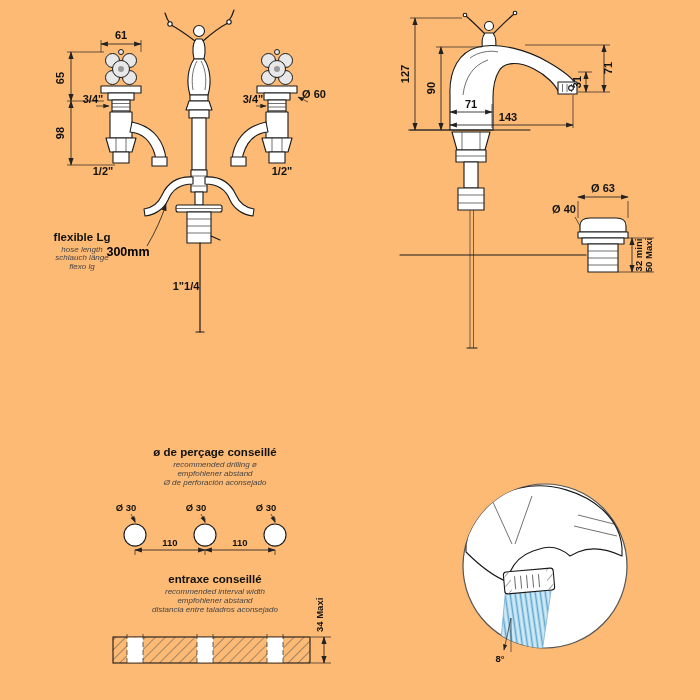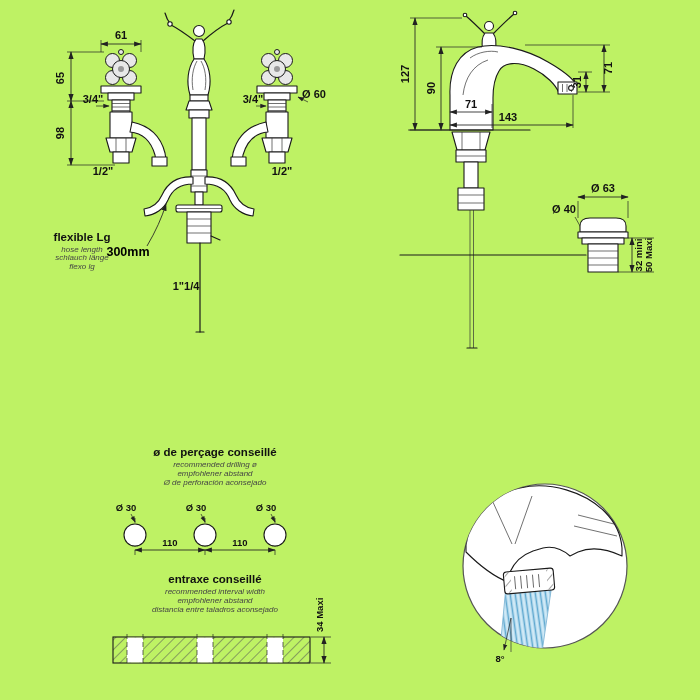--- a/index.html
+++ b/index.html
@@ -1,16 +1,16 @@
 <!DOCTYPE html>
 <html><head>
 <meta charset="utf-8">
 <style>
   html,body { margin:0; padding:0; background:#ffffff; }
-  #page { position:relative; width:700px; height:700px; background:#bef264; overflow:hidden; }
+  #page { position:relative; width:700px; height:700px; background:#fdba74; overflow:hidden; }
   svg text { font-family:"Liberation Sans", sans-serif; }
   .dimtxt   { font-size:11px; font-weight:bold; fill:#111; }
   .dimtxt-s { font-size:9.5px; font-weight:bold; fill:#111; }
   .big      { font-size:12.5px; font-weight:bold; fill:#000; }
   .title    { font-size:11.5px; font-weight:bold; fill:#111; }
   .sub      { font-size:8px; font-style:italic; fill:#444; }
   .ln   { stroke:#1a1a1a; stroke-width:1.2; fill:none; stroke-linecap:round; }
   .thin { stroke:#333; stroke-width:0.7; fill:none; }
   .fw   { fill:#ffffff; stroke:#1a1a1a; stroke-width:1.1; stroke-linejoin:round; }
   .fg   { fill:#e8e8e8; stroke:#1a1a1a; stroke-width:1; }

